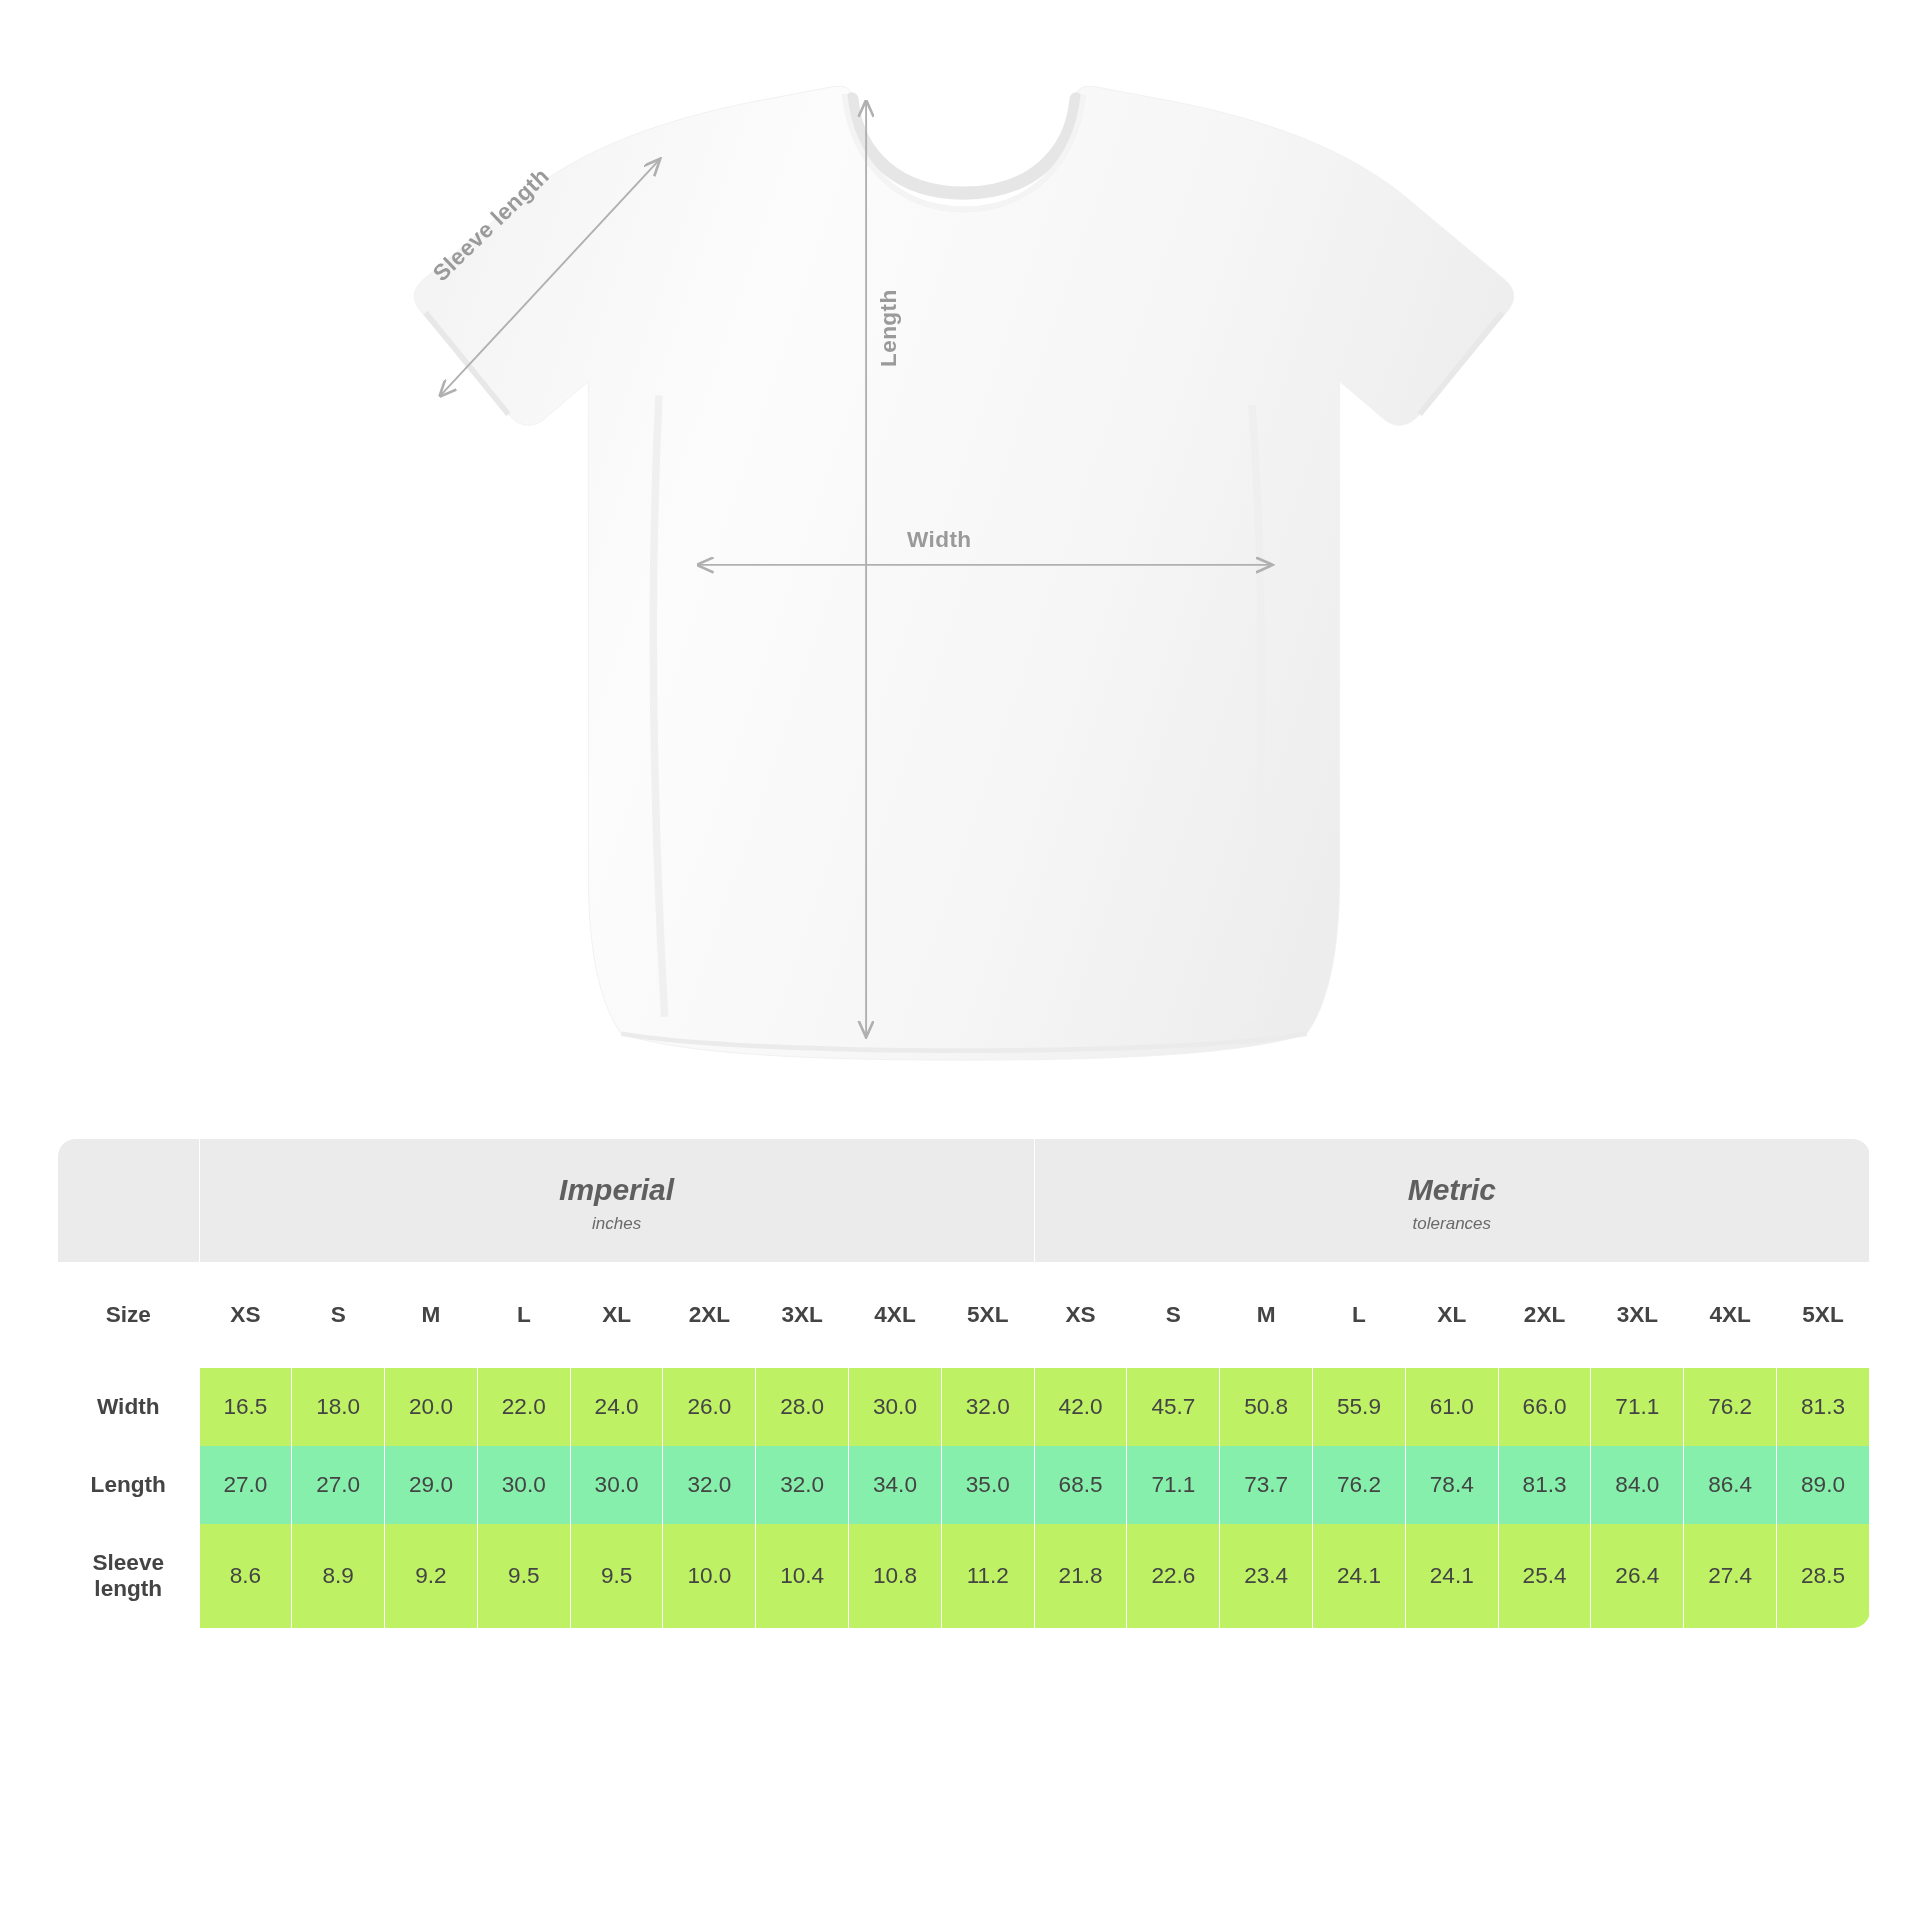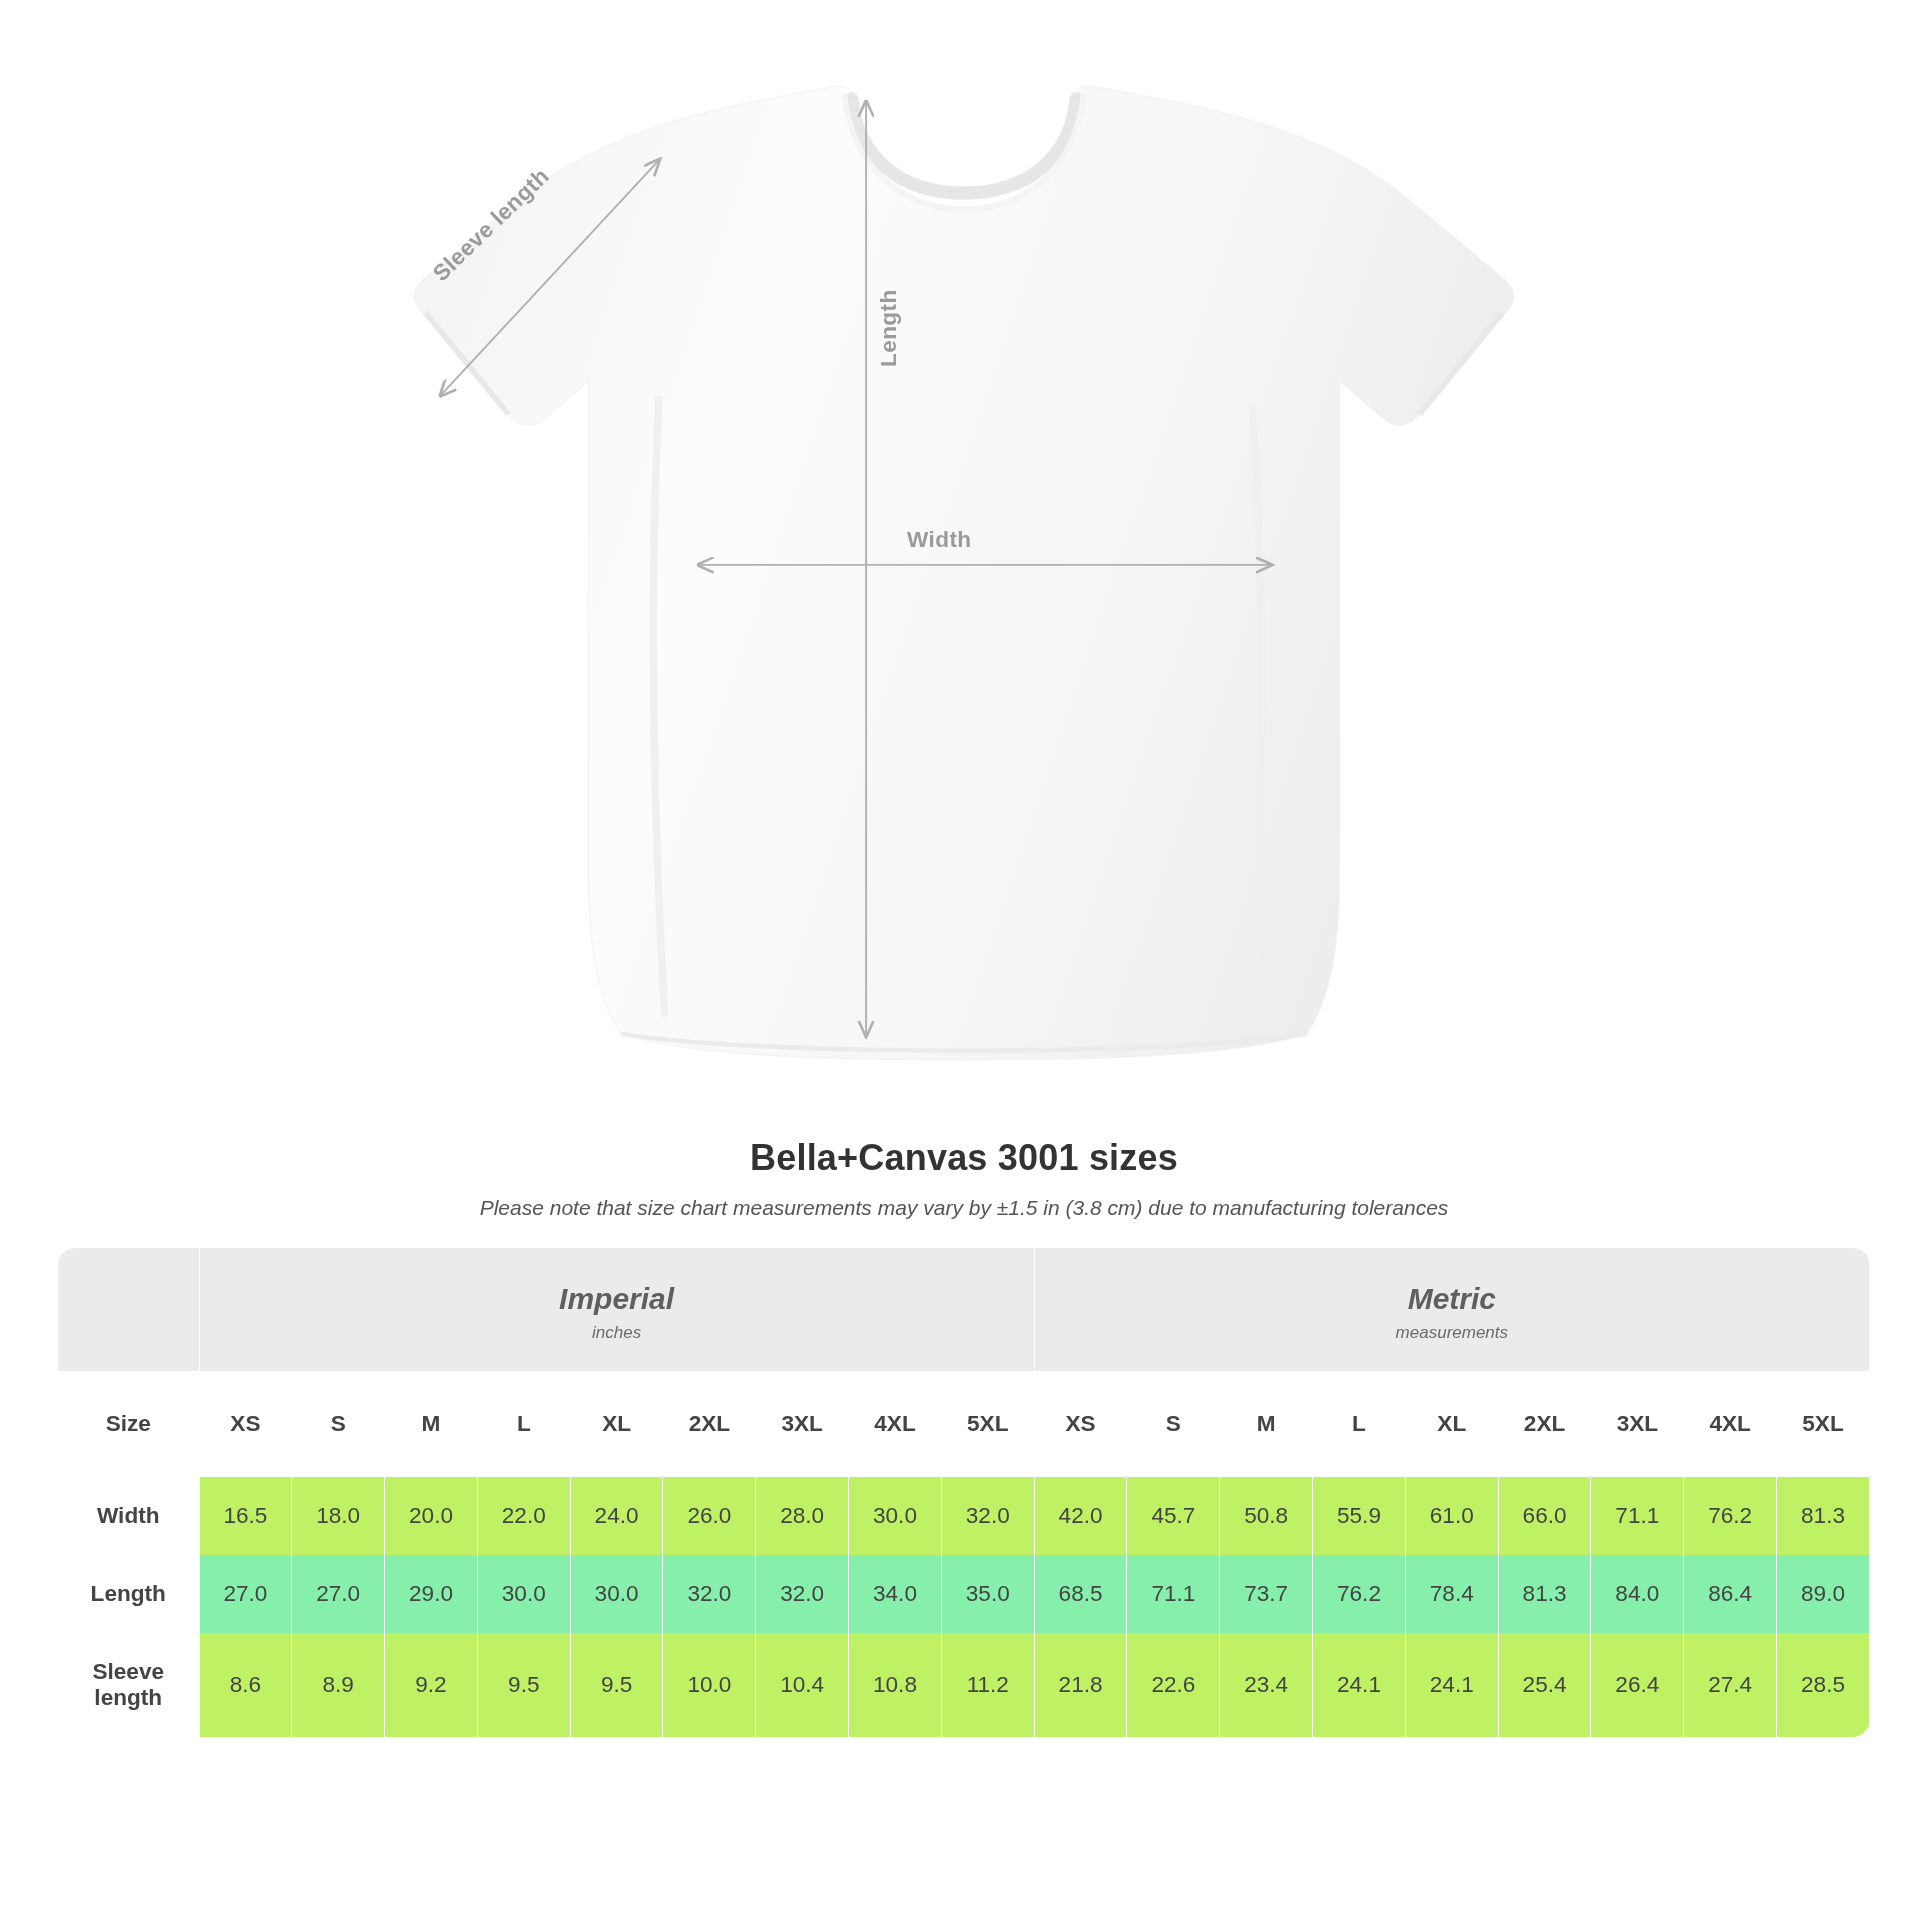--- a/index.html
+++ b/index.html
@@ -216,40 +216,36 @@
 
         <line x1="742" y1="600" x2="1350" y2="600" stroke="#b0b0b0" stroke-width="2" marker-start="url(#arrowStart)" marker-end="url(#arrowEnd)"></line>
       </g>
     </svg>
 
     <div class="dim-label label-sleeve">Sleeve length</div>
     <div class="dim-label label-length">Length</div>
     <div class="dim-label label-width">Width</div>
   </div>
 
-  <div class="titles">
-    <div class="chart-title">Bella+Canvas 3001 sizes</div>
-    <div class="chart-note">Please note that size chart measurements may vary by ±1.5 in (3.8 cm) due to manufacturing tolerances</div>
-  </div>
 
   <div class="table-wrap">
     <table class="size-table">
       <colgroup>
         <col class="col-first">
       </colgroup>
       <tbody>
         <tr class="unit-row">
           <td class="corner-tl"></td>
           <td colspan="9">
             <div class="unit-name">Imperial</div>
             <div class="unit-sub">inches</div>
           </td>
           <td colspan="9" class="corner-tr">
             <div class="unit-name">Metric</div>
-            <div class="unit-sub">measurements</div>
+            <div class="unit-sub">tolerances</div>
           </td>
         </tr>
 
         <tr class="head-row">
           <td>Size</td>
           <td>XS</td>
           <td>S</td>
           <td>M</td>
           <td>L</td>
           <td>XL</td>

